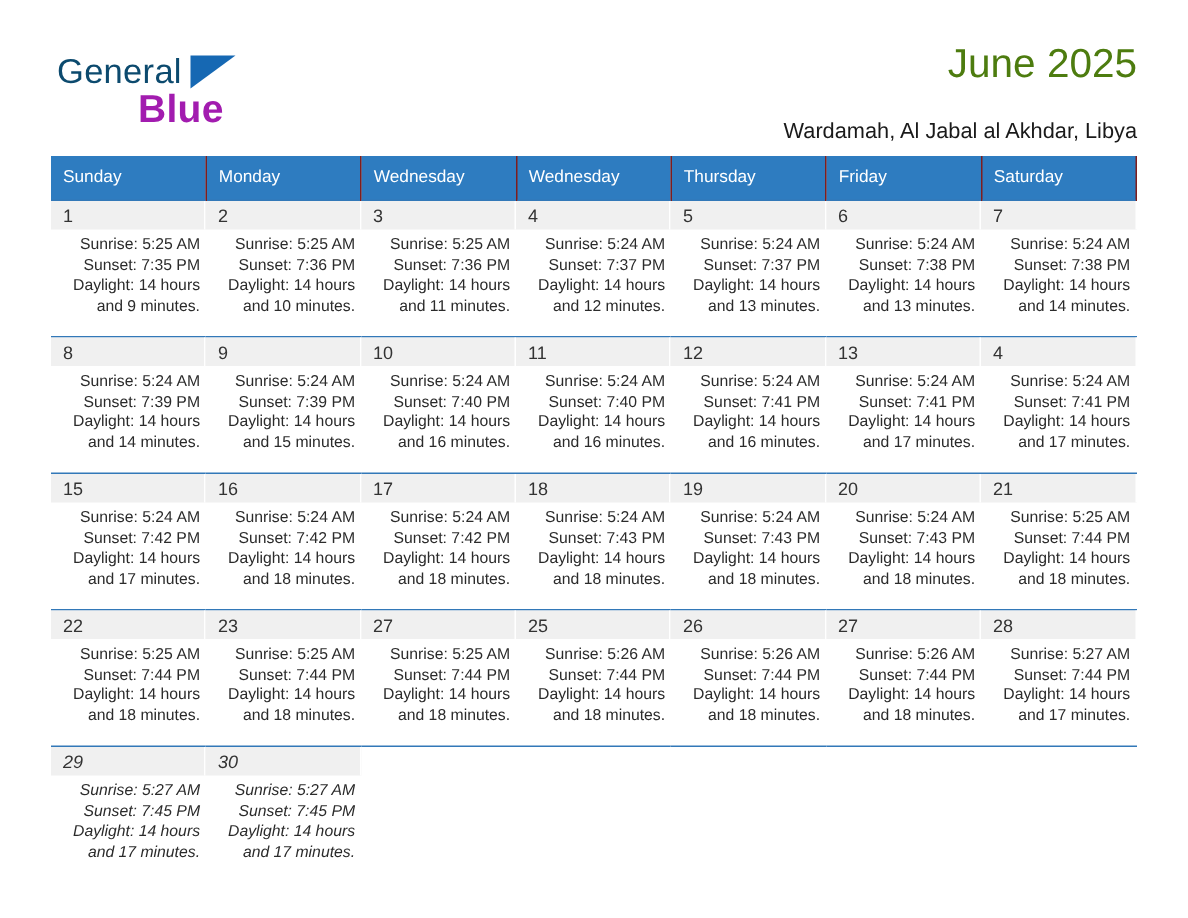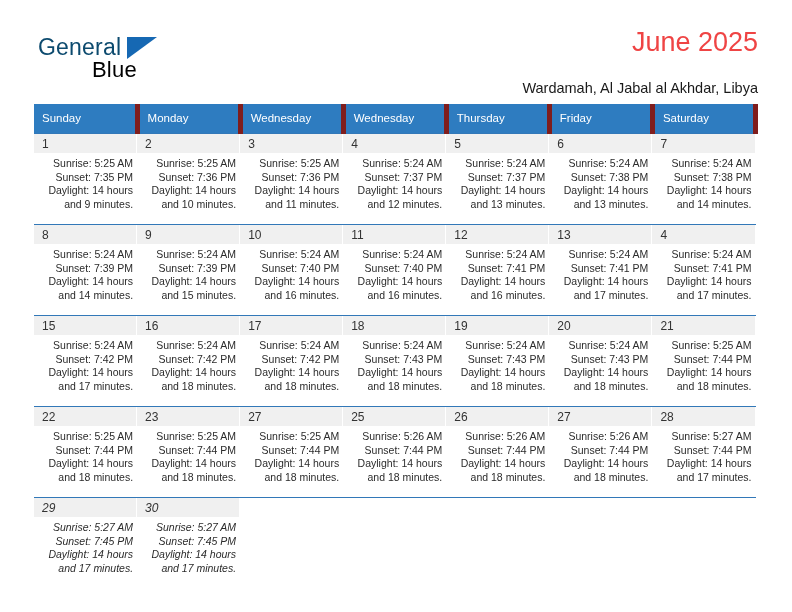--- a/index.html
+++ b/index.html
@@ -51,34 +51,35 @@
     top: 3px;
     width: 0;
     height: 0;
     border-left: 30px solid #1668b3;
     border-bottom: 22px solid transparent;
   }
   .logo-blue {
     position: absolute;
     left: 58px;
     top: 23px;
-    font-size: 22px;
+    font-size: 26px;
     letter-spacing: 0.2px;
-    color: #000000;
+    color: #a21caf;
     font-family: "Liberation Sans", sans-serif;
+    font-weight: bold;
   }
   .title-wrap {
     position: absolute;
     right: 0;
     top: 0;
     text-align: right;
   }
   .cal-title {
     font-size: 27px;
-    color: #ef4444;
+    color: #4d7c0f;
     line-height: 32px;
     font-weight: normal;
     margin: 0;
   }
   .cal-subtitle {
     font-size: 14.5px;
     color: #1a1a1a;
     line-height: 20px;
     margin: 20px 0 0 0;
     font-weight: normal;
@@ -93,21 +94,21 @@
     border-collapse: collapse;
     table-layout: fixed;
   }
   .calendar th {
     background: #2e7cc0;
     color: #ffffff;
     font-size: 11.5px;
     font-weight: normal;
     text-align: left;
     padding: 5px 0 6px 8px;
-    border-right: 5px solid #7f1d1d;
+    border-right: 1px solid #7f1d1d;
     height: 18px;
   }
   .calendar td {
     vertical-align: top;
     padding: 0;
     border-top: 1px solid #3278b8;
     width: 103.4px;
   }
   .calendar tr.week-row td {
     height: 90px;

